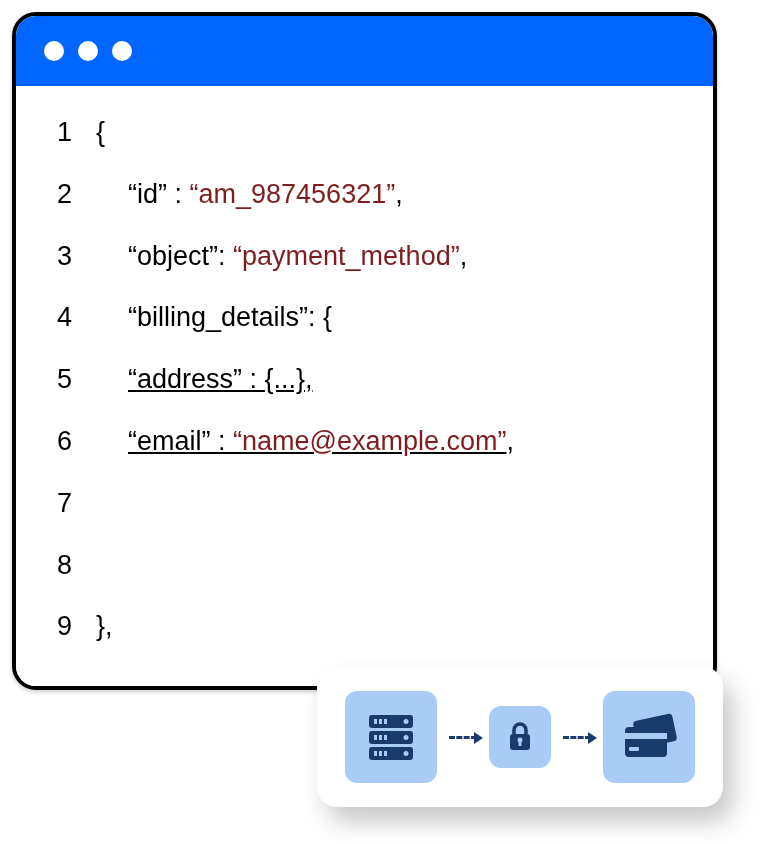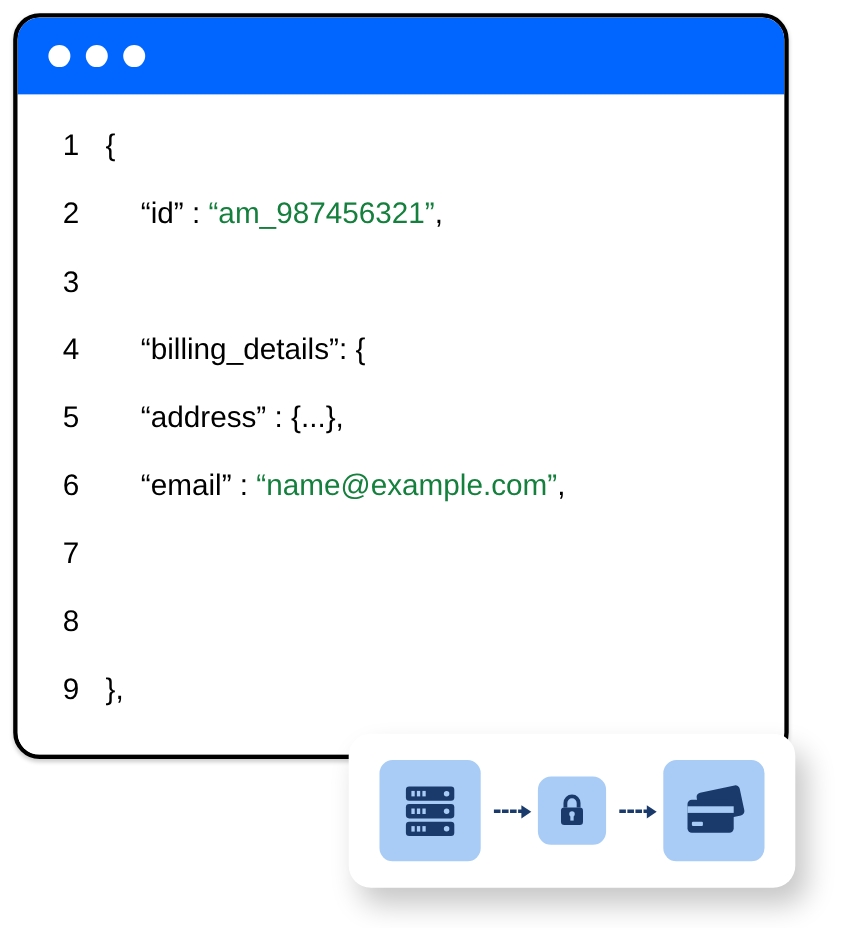--- a/index.html
+++ b/index.html
@@ -56,27 +56,28 @@
       text-align: right;
       color: #000;
       font-weight: 400;
       margin-right: 24px;
       flex-shrink: 0;
     }
     .code-content {
       color: #000;
     }
     .code-value {
-      color: #15803d;
+      color: #7f1d1d;
     }
     .indent-1 {
       padding-left: 32px;
     }
     .indent-2 {
       padding-left: 32px;
+      text-decoration: underline;
     }
     .icon-panel {
       position: absolute;
       left: 305px;
       top: 655px;
       background: #fff;
       border-radius: 20px;
       padding: 24px 28px;
       box-shadow: 10px 15px 25px rgba(0,0,0,0.22);
       display: flex;
@@ -134,20 +135,23 @@
         <span class="code-content">{</span>
       </div>
       <div class="code-line">
         <span class="line-number">2</span>
         <span class="code-content indent-1">
           <span>“id” : </span><span class="code-value">“am_987456321”</span><span>,</span>
         </span>
       </div>
       <div class="code-line">
         <span class="line-number">3</span>
+        <span class="code-content indent-1">
+          <span>“object”:  </span><span class="code-value">“payment_method”</span><span>,</span>
+        </span>
       </div>
       <div class="code-line">
         <span class="line-number">4</span>
         <span class="code-content indent-1">“billing_details”: {</span>
       </div>
       <div class="code-line">
         <span class="line-number">5</span>
         <span class="code-content indent-2">“address” : {...},</span>
       </div>
       <div class="code-line">

